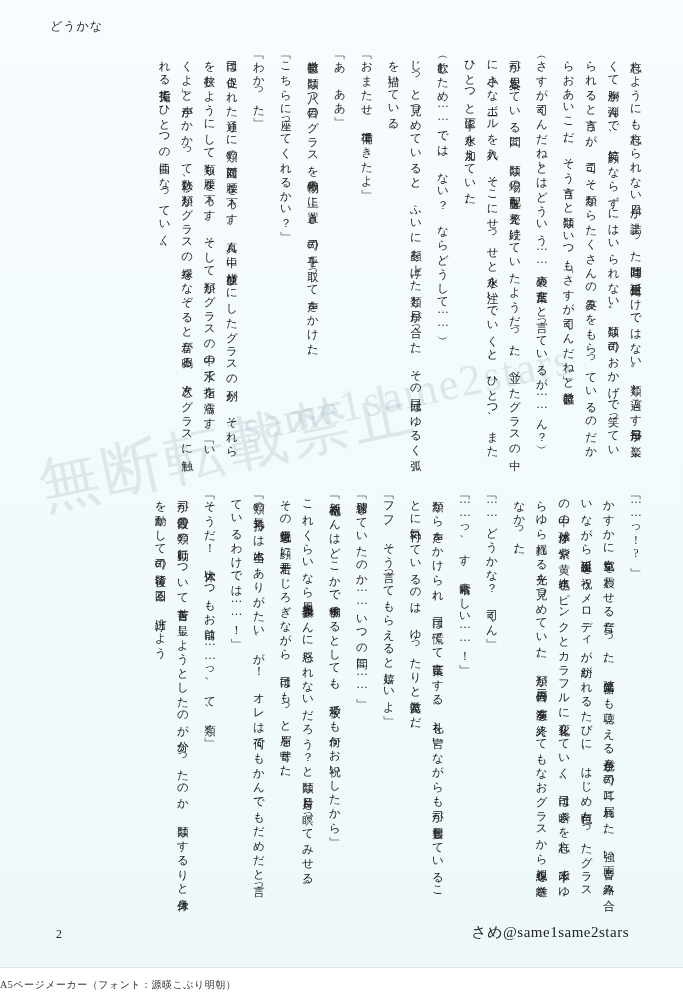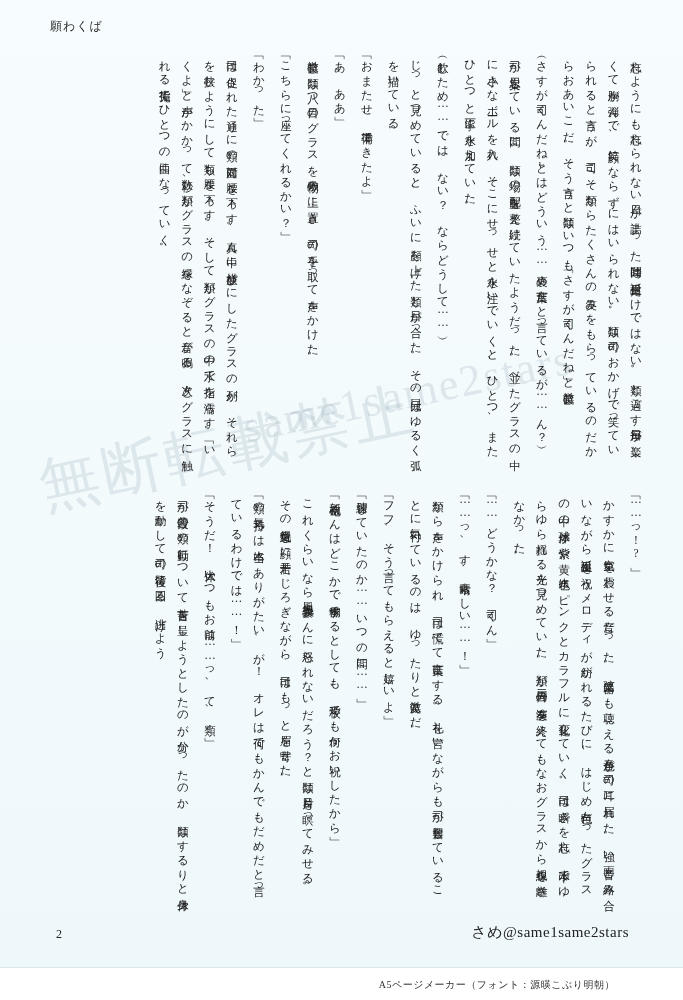--- a/index.html
+++ b/index.html
@@ -97,33 +97,33 @@
     bottom: 0;
     width: 683px;
     height: 32px;
     background: #ffffff;
     border-top: 1px solid #d9e6ea;
   }
   .footer-bar-text {
     position: absolute;
     width: 615px;
     bottom: 8px;
-    text-align: right;
+    text-align: left;
     font-size: 10px;
     color: #333;
     letter-spacing: 0.5px;
   }
 </style>
 </head>
 <body>
 
 <div class="page">
   <div class="paper"></div>
 
-  <div class="header-title">願わくば</div>
+  <div class="header-title">どうかな</div>
 
   <div class="watermark">
     <div class="wm-text wm1">無断転載禁止</div>
     <div class="wm-text wm2">same1same2stars</div>
   </div>
 
   <div id="upper-block">
       <div class="vtext" style="top: 52px; height: 400px; right: 36px;">忘れようにも忘れられない日々が詰まった時間は誕生日だけではない。類と過ごす毎日が楽しくて胸が弾んで、笑顔にならずにはいられない。類は司のおかげで笑っていられると言うが、司こそ類からたくさんの笑みをもらっているのだからおあいこだ。そう言うと類はいつも「さすが司くんだね」と微笑む。</div>
       <div class="vtext" style="top: 52px; height: 400px; right: 130px;">（さすが司くんだね』とはどういう……褒め言葉だと言っているが……ん？）</div>
       <div class="vtext" style="top: 52px; height: 400px; right: 157px;">司が思案している間に、類は場の配置を整え続けていたようだった。並べたグラスの中に小さなボールを入れ、そこにせっせと水を注いでいくと、ひとつ、またひとつと丁寧に水を加えていた。</div>

